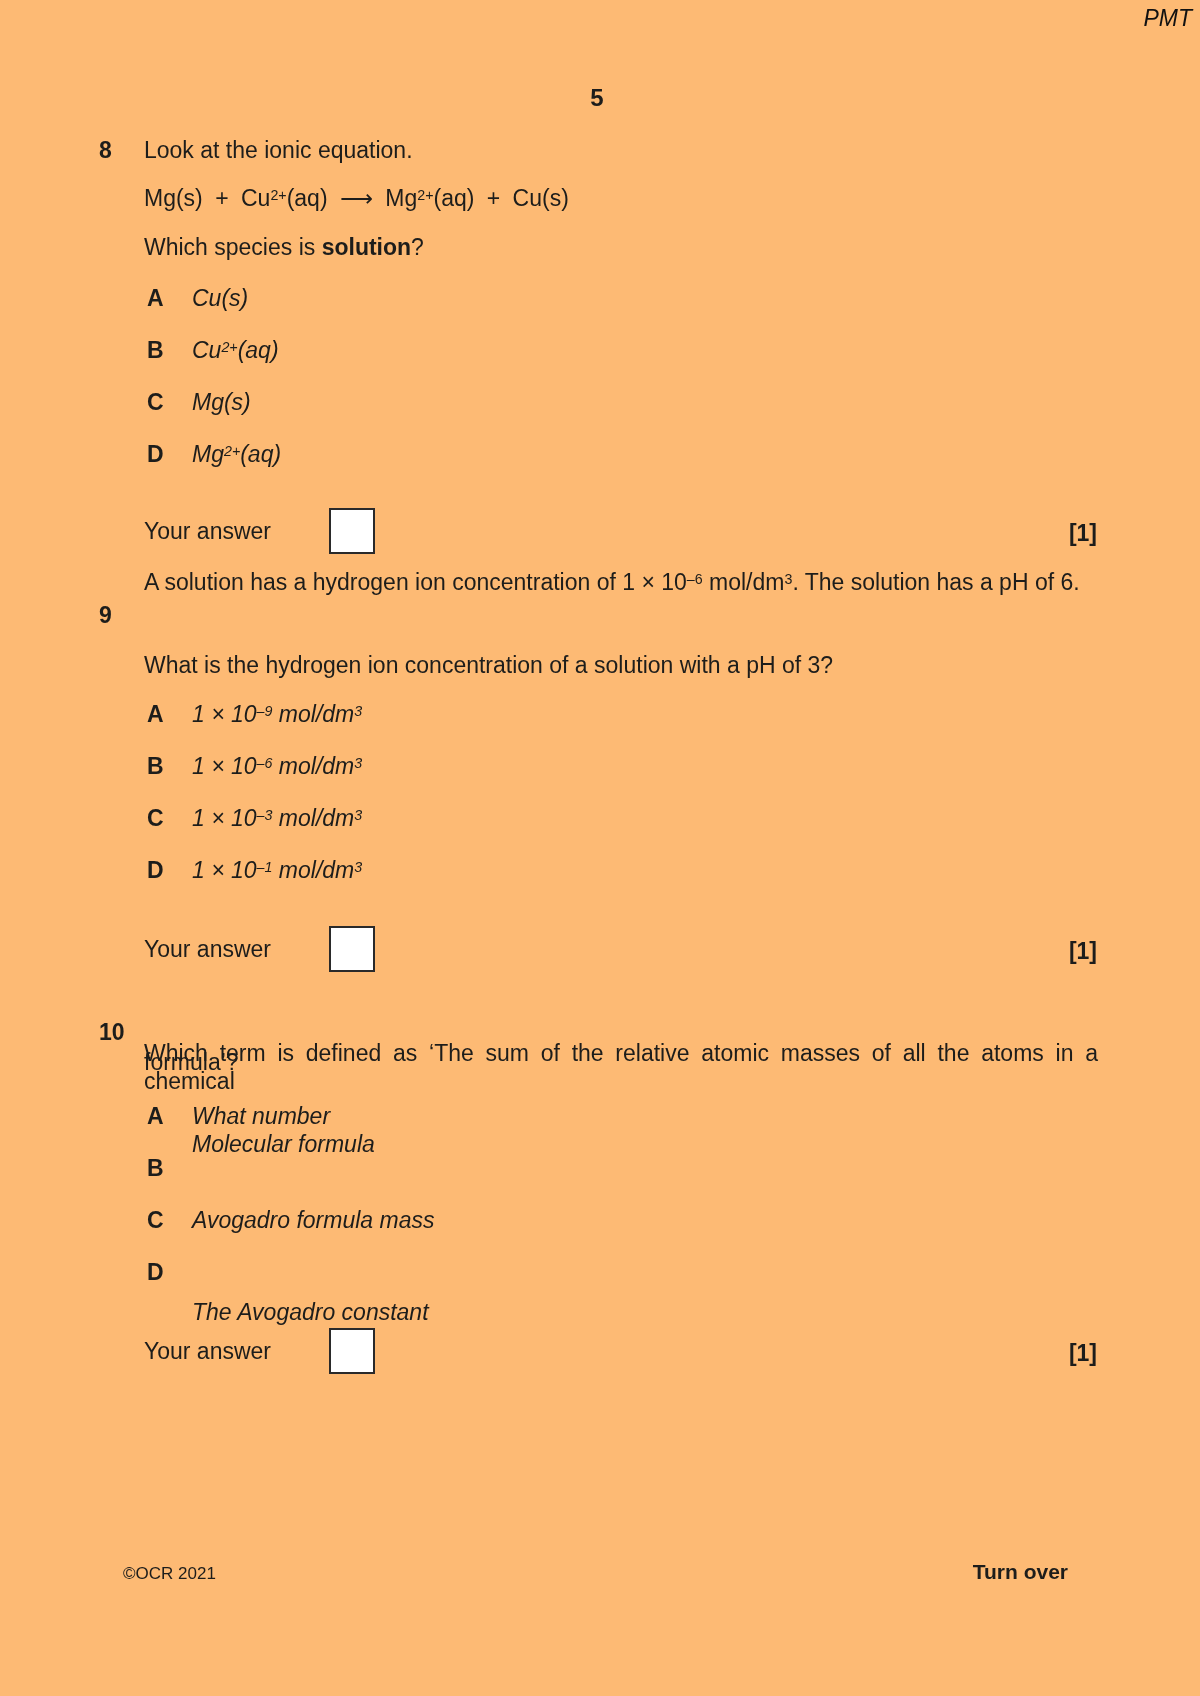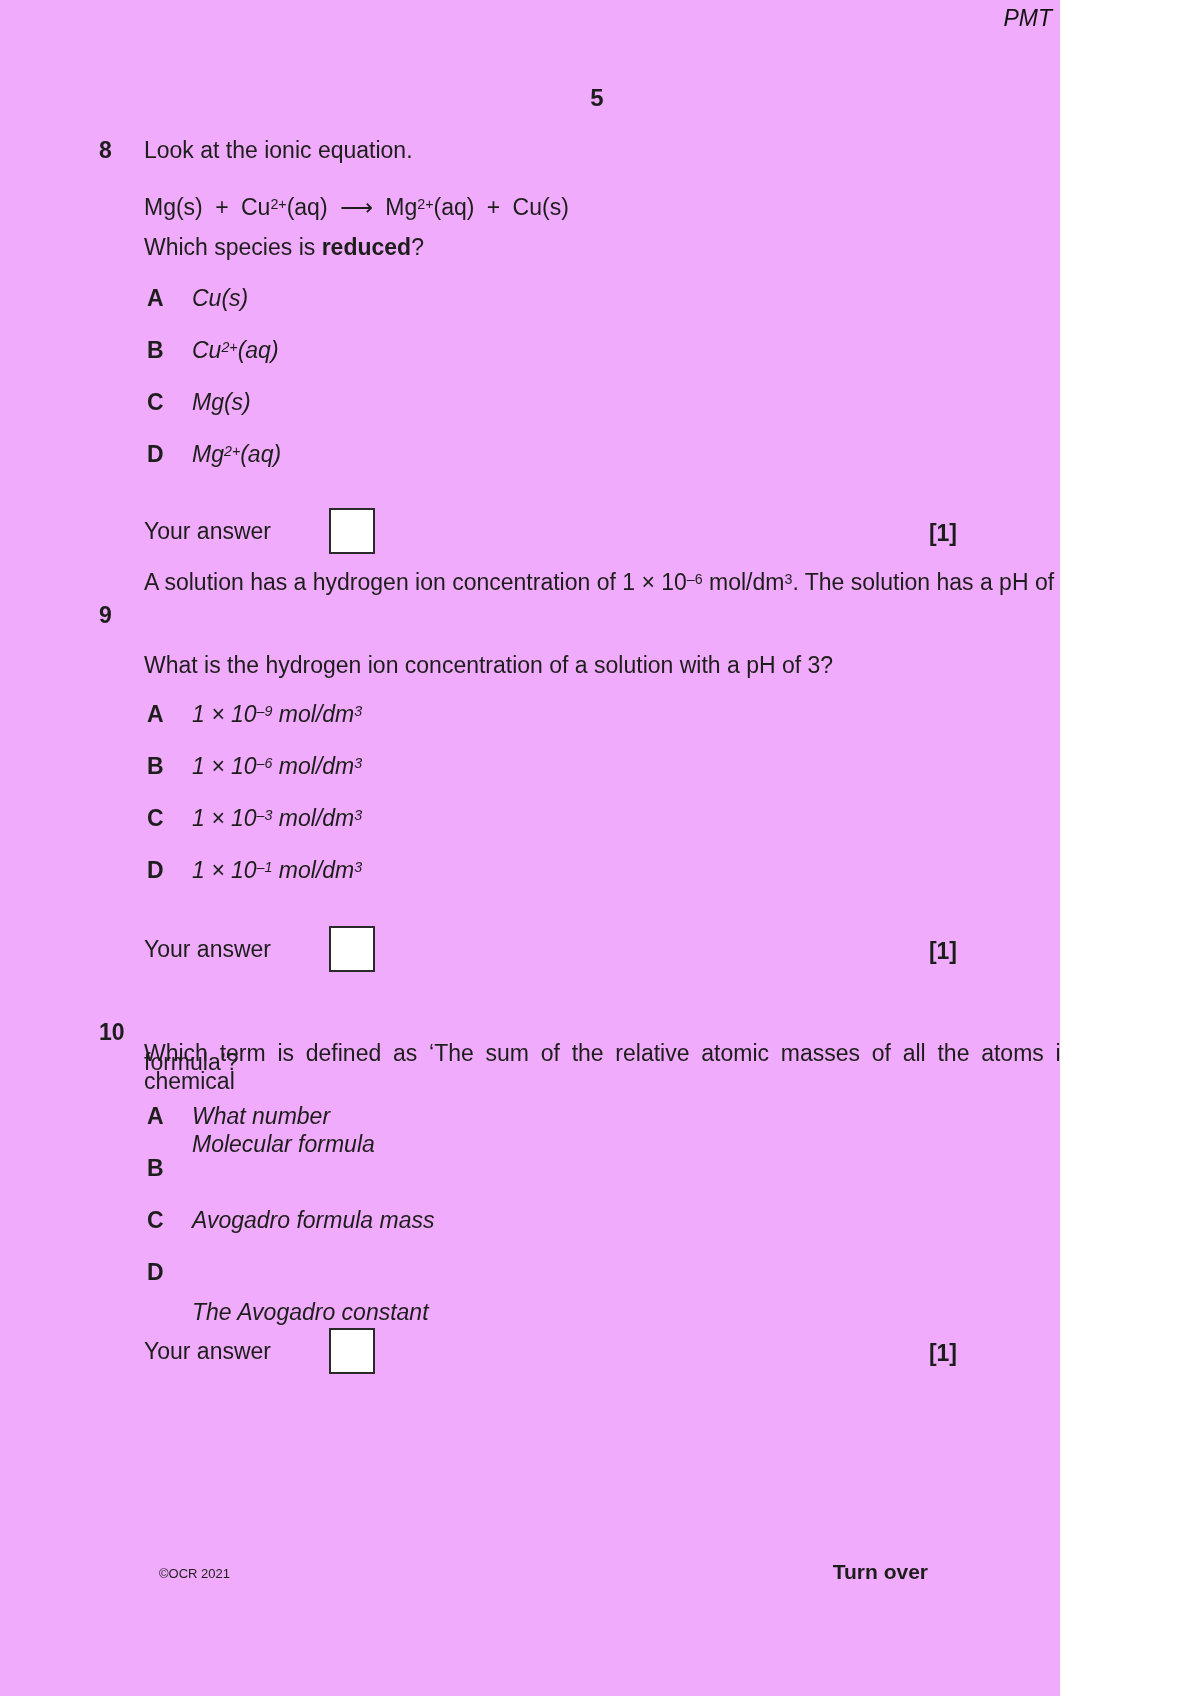--- a/index.html
+++ b/index.html
@@ -1,20 +1,20 @@
 <!DOCTYPE html>
 <html><head>
 <meta charset="utf-8">
 <style>
   html,body { margin:0; padding:0; background:#ffffff; }
   .page {
     position: relative;
-    width: 1060px;
+    width: 1200px;
     height: 1696px;
-    background: #f0abfc;
+    background: #fdba74;
     font-family: "Liberation Sans", "DejaVu Sans", sans-serif;
     color: #1d1d1b;
     font-size: 23px;
     line-height: 28px;
     overflow: hidden;
   }
   section.question { display: contents; }
   .watermark {
     position: absolute; top: 4px; right: 8px;
     font-style: italic; font-size: 23px; color: #111;
@@ -22,32 +22,32 @@
   .page-number {
     position: absolute; top: 84px; left: 0; width: 1194px;
     text-align: center; font-weight: bold; font-size: 24px;
   }
   .qnum  { position: absolute; left: 99px;  font-weight: bold; white-space: nowrap; }
   .qtext { position: absolute; left: 144px; white-space: nowrap; }
   .qtext-justify {
     position: absolute; left: 144px; width: 954px;
     text-align: justify; text-align-last: justify; white-space: normal; margin-top: 21px;
   }
-  .equation { word-spacing: 6px; margin-top: 9px; }
+  .equation { word-spacing: 6px; }
   .opt-letter { position: absolute; left: 147px; font-weight: bold; white-space: nowrap; }
   .opt-text  { position: absolute; left: 192px; white-space: nowrap; font-style: italic; }
   .ans-label { position: absolute; left: 144px; white-space: nowrap; }
   .ans-box {
     position: absolute; left: 329px; width: 42px; height: 42px;
     border: 2px solid #2a2a2a; background: #fff;
   }
   .marks { position: absolute; right: 103px; font-weight: bold; white-space: nowrap; }
   .footer-copyright {
     position: absolute; left: 123px; top: 1566px;
-    font-size: 13px; line-height: 16px; color: #1d1d1b; margin-left: 36px;
+    font-size: 17px; line-height: 16px; color: #1d1d1b;
   }
   .footer-turnover {
     position: absolute; right: 132px; top: 1558px;
     font-weight: bold; font-size: 21px;
   }
   .rich sup, sup {
     font-size: 0.62em;
     vertical-align: baseline;
     position: relative;
     top: -0.45em;
@@ -60,21 +60,21 @@
 <div class="page">
 
   <div class="watermark">PMT</div>
   <div class="page-number">5</div>
 
   
   <section class="question">
     <div class="qnum" style="top:136px">8</div>
     <div class="qtext" style="top:136px">Look at the ionic equation.</div>
     <div class="qtext equation rich" style="top:184px">Mg(s) + Cu<sup>2+</sup>(aq) ⟶ Mg<sup>2+</sup>(aq) + Cu(s)</div>
-    <div class="qtext rich" style="top:233px">Which species is <b>reduced</b>?</div>
+    <div class="qtext rich" style="top:233px">Which species is <b>solution</b>?</div>
 
     <div class="opt-letter" style="top:284px">A</div>
     <div class="opt-text rich" style="top:284px">Cu(s)</div>
     <div class="opt-letter" style="top:336px">B</div>
     <div class="opt-text rich" style="top:336px">Cu<sup>2+</sup>(aq)</div>
     <div class="opt-letter" style="top:388px">C</div>
     <div class="opt-text rich" style="top:388px">Mg(s)</div>
     <div class="opt-letter" style="top:440px">D</div>
     <div class="opt-text rich" style="top:440px">Mg<sup>2+</sup>(aq)</div>
 

